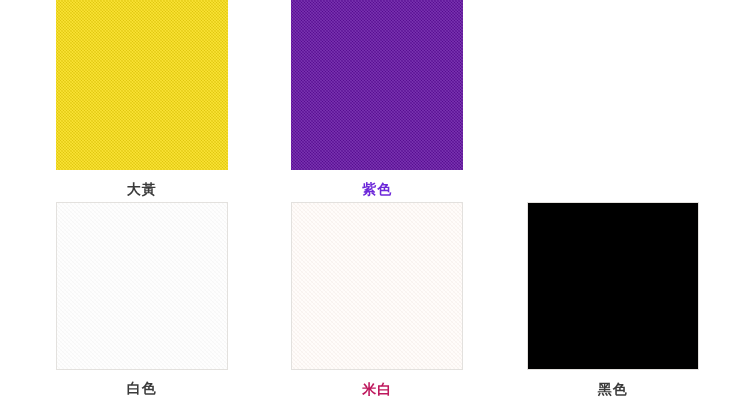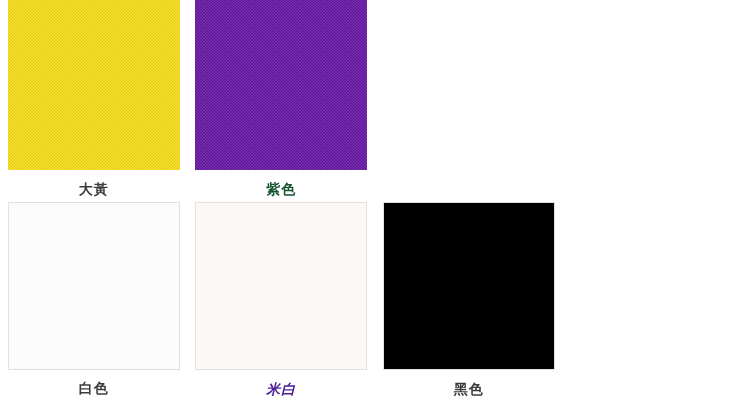--- a/index.html
+++ b/index.html
@@ -30,20 +30,21 @@
 
   #swatch-row-1 { top: 0; height: 200px; }
   #swatch-row-2 { top: 200px; height: 217px; }
 
   .swatch-cell {
     position: relative;
     width: 187.5px;
     display: flex;
     flex-direction: column;
     align-items: center;
+    padding-left: 48px;
   }
 
   
   .swatch-chip {
     width: 172px;
     height: 170px;
     position: relative;
     overflow: hidden;
     box-sizing: border-box;
   }
@@ -117,39 +118,39 @@
       </div>
       <div class="swatch-label" style="color: rgb(59, 59, 59);">大黃</div>
     </div>
 
 
 
     <div class="swatch-cell">
       <div class="swatch-chip" style="background-color: rgb(94, 12, 158);">
         <div class="weave"></div>
       </div>
-      <div class="swatch-label" style="color: #14532d;">紫色</div>
+      <div class="swatch-label" style="color: #6d28d9;">紫色</div>
     </div>
 
   </div>
 
   <div class="swatch-row" id="swatch-row-2">
 
     <div class="swatch-cell">
       <div class="swatch-chip" style="background-color: rgb(252, 252, 252); border-color: rgb(227, 225, 222);">
         <div class="weave weave-light"></div>
       </div>
       <div class="swatch-label" style="color: rgb(59, 59, 59); font-family: Liberation Mono, monospace;">白色</div>
     </div>
 
     <div class="swatch-cell">
       <div class="swatch-chip" style="background-color: rgb(253, 244, 238); border-color: rgb(227, 225, 222);">
         <div class="weave weave-light"></div>
       </div>
-      <div class="swatch-label" style="color: #4c1d95; font-style: italic;">米白</div>
+      <div class="swatch-label" style="color: #be185d;">米白</div>
     </div>
 
 
     <div class="swatch-cell">
       <div class="swatch-chip" style="background-color: rgb(0, 0, 0); border-color: rgb(227, 225, 222);">
         <div class="weave weave-none"></div>
       </div>
       <div class="swatch-label" style="color: rgb(59, 59, 59);">黑色</div>
     </div>
 

